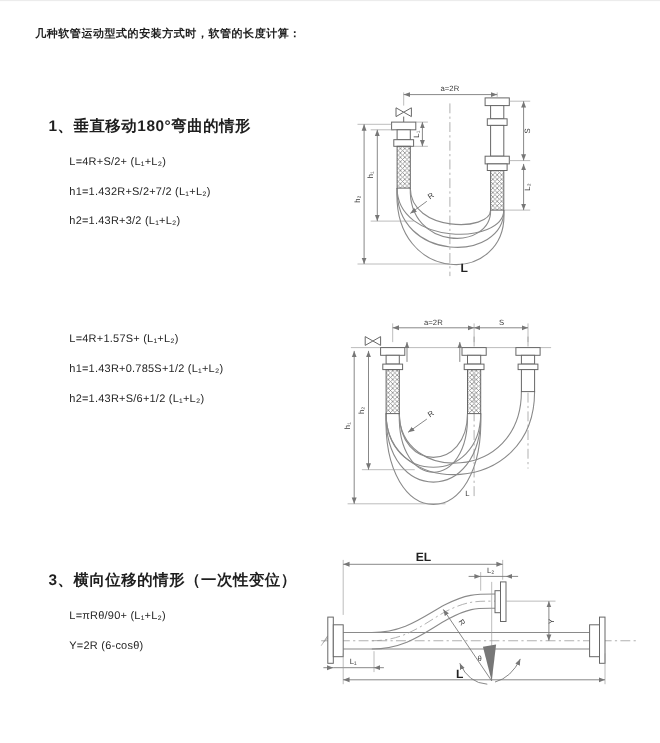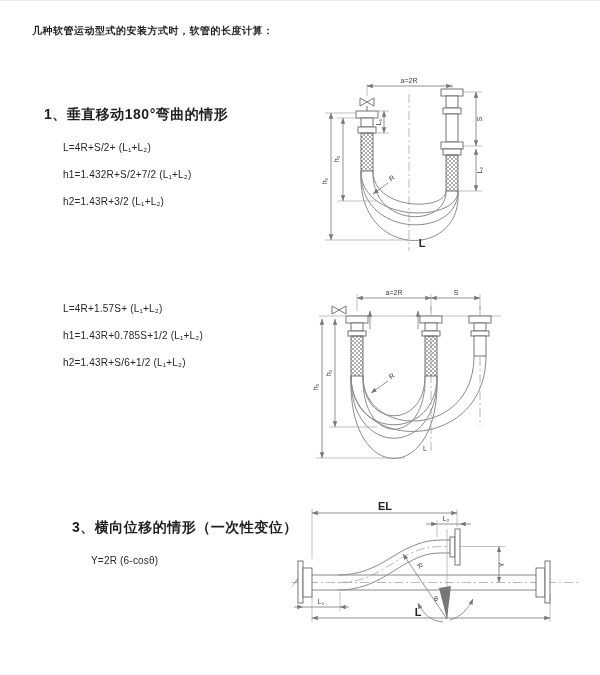--- a/index.html
+++ b/index.html
@@ -16,21 +16,21 @@
     color:var(--ink);letter-spacing:.5px;
   }
   .sec{position:absolute;left:44px;}
   .sec h2{
     margin:0 0 16px 0;font-size:14px;font-weight:bold;color:var(--ink);letter-spacing:.5px;
   }
   .formula{
     margin:0 0 11px 0;padding-left:19px;font-size:10px;line-height:16px;color:var(--formula);
     letter-spacing:.2px;white-space:pre;
   }
-  #sec1{top:105px;} #sec2{top:300px;} #sec3{top:518px;margin-left:28px;}
+  #sec1{top:105px;} #sec2{top:300px;} #sec3{top:518px;}
   svg{position:absolute;}
   #diag1{left:300px;top:70px;} #diag2{left:305px;top:280px;} #diag3{left:290px;top:498px;}
   .pipe{stroke:#666;fill:#fff;stroke-width:.9;}
   .braid{stroke:#666;stroke-width:.9;}
   .hose{stroke:var(--line);stroke-width:1;fill:none;}
   .dim{stroke:var(--dim);stroke-width:.8;fill:none;}
   .ext{stroke:#999;stroke-width:.6;fill:none;}
   .cl{stroke:#9a9a9a;stroke-width:.7;fill:none;stroke-dasharray:9 3 2 3;}
   .dtext{fill:var(--label);font-size:7px;font-family:"Liberation Sans","DejaVu Sans",sans-serif;}
   .big{fill:#222;font-size:11px;font-weight:bold;}
@@ -220,20 +220,21 @@
   <g>
     <line class="dim" x1="83" y1="100" x2="66" y2="112" marker-end="url(#arr2)"></line>
     <text class="dtext" x="88" y="97" font-size="7.5" text-anchor="middle" transform="rotate(-35 88 97)">R</text>
   </g>
 
   <text class="dtext" x="120" y="170" font-size="8" text-anchor="middle">L</text>
 </svg>
 
 <section class="sec" id="sec3">
   <h2>3、横向位移的情形（一次性变位）</h2>
+  <div class="formula">L=πRθ/90+ (L₁+L₂)</div>
   <div class="formula">Y=2R (6-cosθ)</div>
 </section>
 
 <svg id="diag3" width="300" height="155" viewBox="0 0 300 155">
   <defs>
     <marker id="arr3" viewBox="0 0 10 10" refX="9" refY="5" markerWidth="8" markerHeight="8" orient="auto-start-reverse">
       <path d="M0,1.5 L9,5 L0,8.5 z" fill="#777"></path>
     </marker>
   </defs>
 

